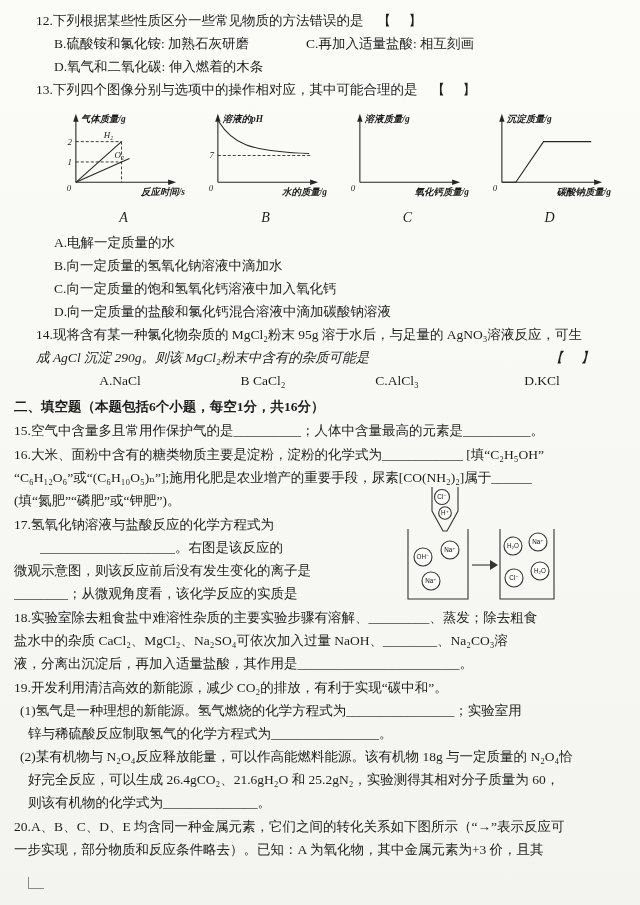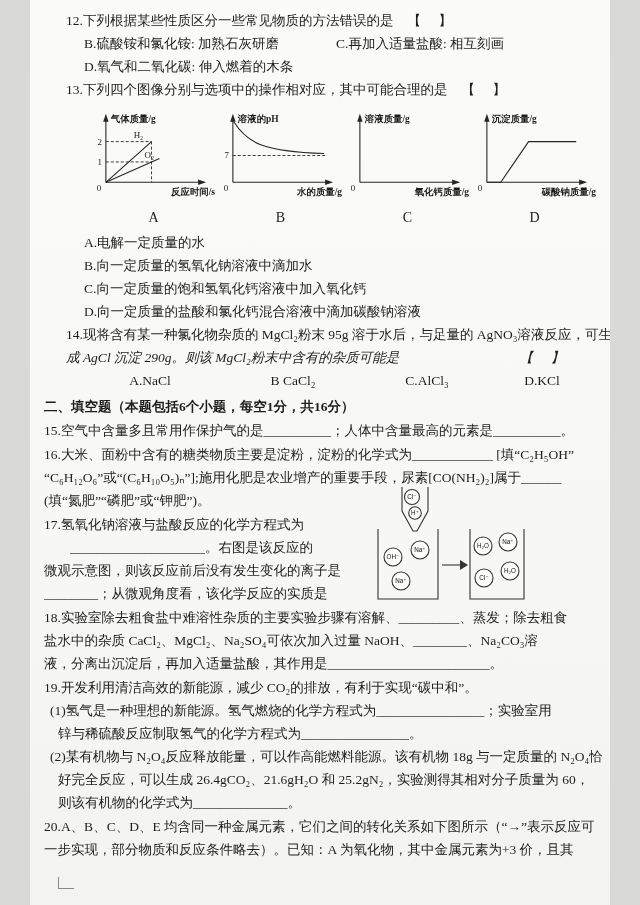--- a/index.html
+++ b/index.html
@@ -1,43 +1,43 @@
 <!DOCTYPE html>
 <html><head>
 <meta charset="utf-8">
 <style>
   *{box-sizing:border-box;margin:0;padding:0}
   body{background:#d9d9d5;font-family:"Liberation Serif","DejaVu Serif",serif;}
   .page{
-    width:580px;height:905px;margin:0 auto;position:relative;overflow:hidden;
+    width:640px;height:905px;margin:0 auto;position:relative;overflow:hidden;
     background:linear-gradient(180deg,#fbfbf8 0%,#f7f7f3 60%,#f3f3ef 100%);
     color:#1d1d1d;font-size:13.5px;line-height:23px;
     padding:9px 14px 0 14px;
   }
   .mcq{margin-left:22px;}
   .qline{white-space:nowrap;}
   .bracket{margin-left:14px;letter-spacing:2px;}
   .opts2{display:grid;grid-template-columns:252px 1fr;margin-left:18px;}
   .optlist div{white-space:nowrap;}
   .optlist{margin-left:18px;}
   .opts4{display:grid;grid-template-columns:140px 146px 122px auto;margin-left:14px;text-align:center;}
   .q14l2{display:flex;font-style:italic;}
   .q14l2 .bracket{margin-left:auto;margin-right:30px;}
-  .graph-row{display:flex;margin:7px 0 2px 24px;}
+  .graph-row{display:flex;gap:15px;margin:7px 0 2px 24px;font-style:italic;}
   .graph{display:flex;flex-direction:column;align-items:center;}
   .graph svg{width:127px;height:97px;overflow:visible;}
   .graph .letter{font-size:14px;margin-top:1px;}
   .graph svg line,.graph svg path{stroke:#262626;fill:none;stroke-width:1.1px;}
   .graph svg polygon{fill:#262626;stroke:none;}
   .graph svg .dash{stroke-dasharray:3 2;stroke-width:0.9px;}
   .graph svg text{fill:#1b1b1b;font-size:9px;font-family:"Liberation Serif","DejaVu Serif",serif;}
   .graph svg text.axl{font-size:9.5px;font-weight:600;}
   .sec-title{font-weight:bold;margin-top:3px;}
   .fill{margin-top:1px;}
-  .fill .ln{white-space:nowrap;font-family:Liberation Serif, serif;}
+  .fill .ln{white-space:nowrap;}
   .ind-sm{margin-left:6px;}
   .ind-md{margin-left:14px;}
   .ind-lg{margin-left:26px;}
   .q17{position:relative;}
   .q17 .ln{max-width:392px;white-space:nowrap;overflow:hidden;}
   .micro{position:absolute;right:68px;top:-30px;width:160px;height:128px;}
   .micro line,.micro path,.micro circle{stroke:#333;fill:none;stroke-width:1.1px;}
   .micro circle{fill:#fdfdfb;}
   .micro polygon{fill:#333;stroke:none;}
   .micro text{fill:#111;font-size:6.3px;text-anchor:middle;font-family:"Liberation Sans","DejaVu Sans",sans-serif;}

